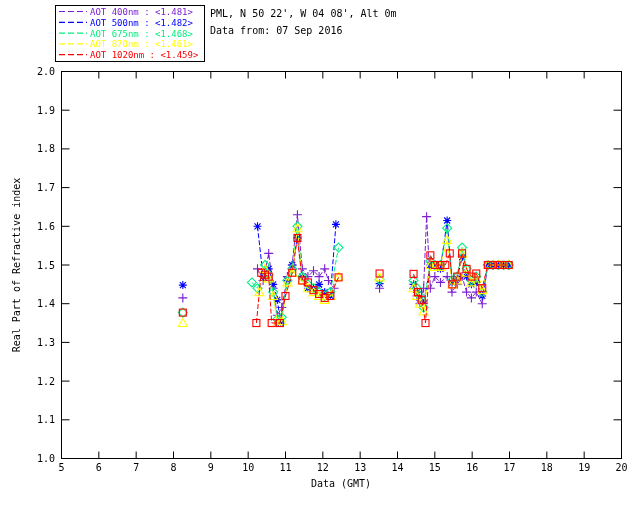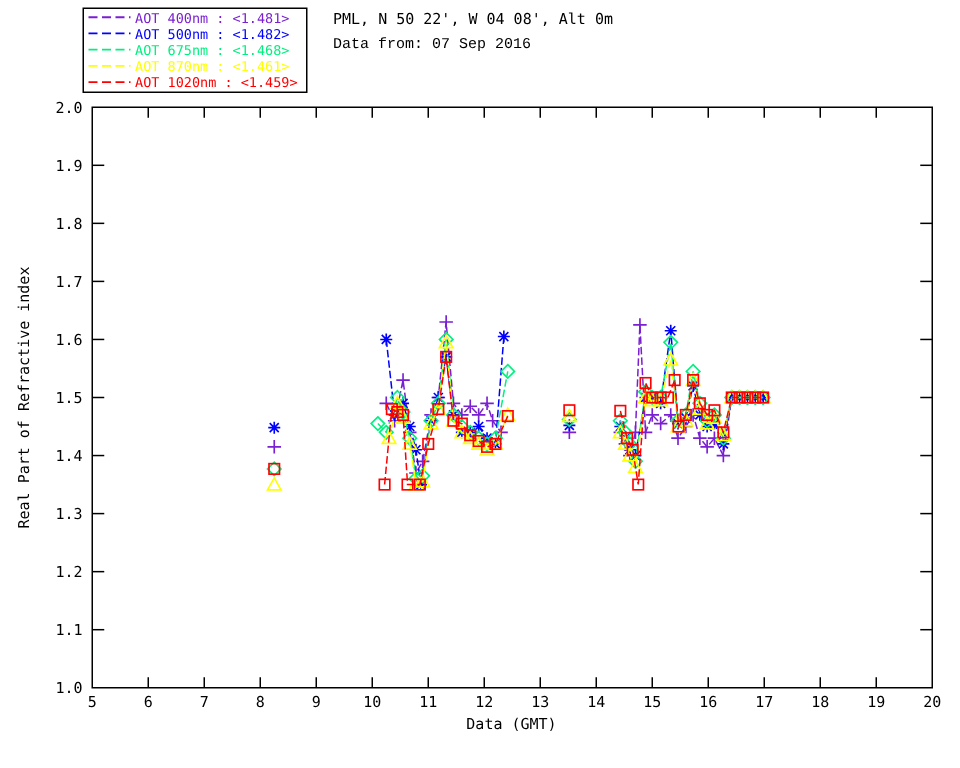--- a/index.html
+++ b/index.html
@@ -1,23 +1,23 @@
 <!DOCTYPE html>
 <html><head>
 <meta charset="utf-8">
 <style>
   html,body{margin:0;padding:0;background:#ffffff;}
   #screen{
     position:relative;width:640px;height:512px;background:#ffffff;
     font-family:"DejaVu Sans Mono","Liberation Mono",monospace;
     color:#000;overflow:hidden;
   }
-  .hdr{position:absolute;left:222px;font-size:10px;line-height:12px;white-space:pre;}
+  .hdr{position:absolute;left:210px;font-size:10px;line-height:12px;white-space:pre;}
   #hdr1{top:8px;}
-  #hdr2{top:25px;font-family:Liberation Mono, monospace;}
+  #hdr2{top:25px;}
   #xlabel{position:absolute;left:61px;top:478px;width:560px;text-align:center;font-size:10px;}
   #ylabelwrap{position:absolute;left:-112px;top:258px;width:260px;height:14px;
     transform:rotate(-90deg);transform-origin:center;text-align:center;font-size:10px;}
   svg{position:absolute;left:0;top:0;}
 </style>
 </head>
 <body>
 
 <div id="screen">
   <div class="hdr" id="hdr1">PML, N 50 22', W 04 08', Alt 0m</div>

